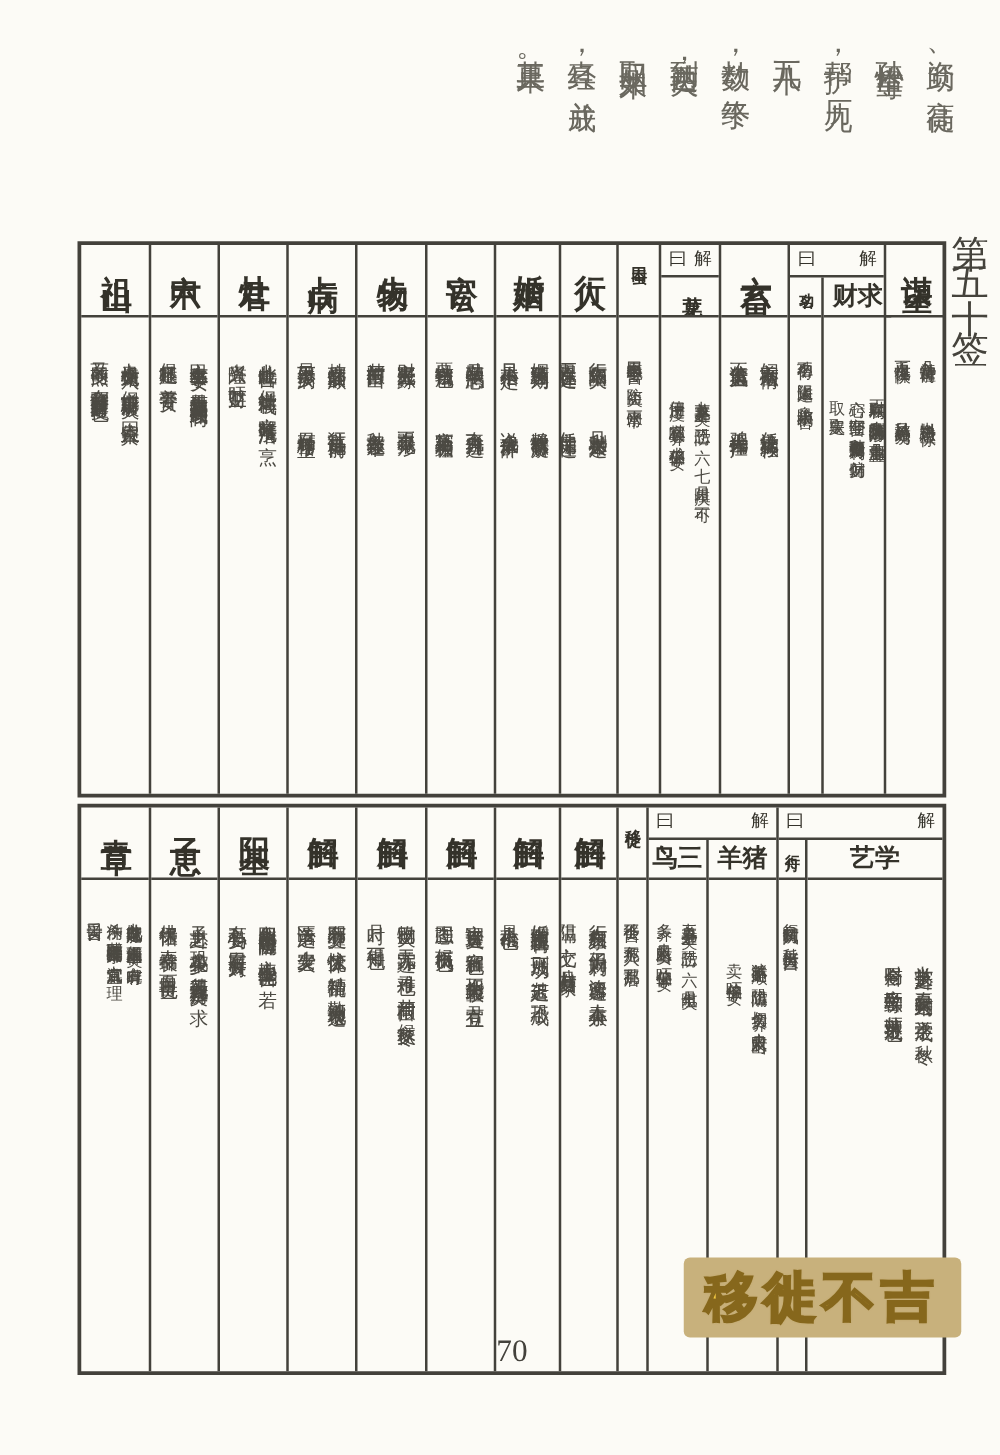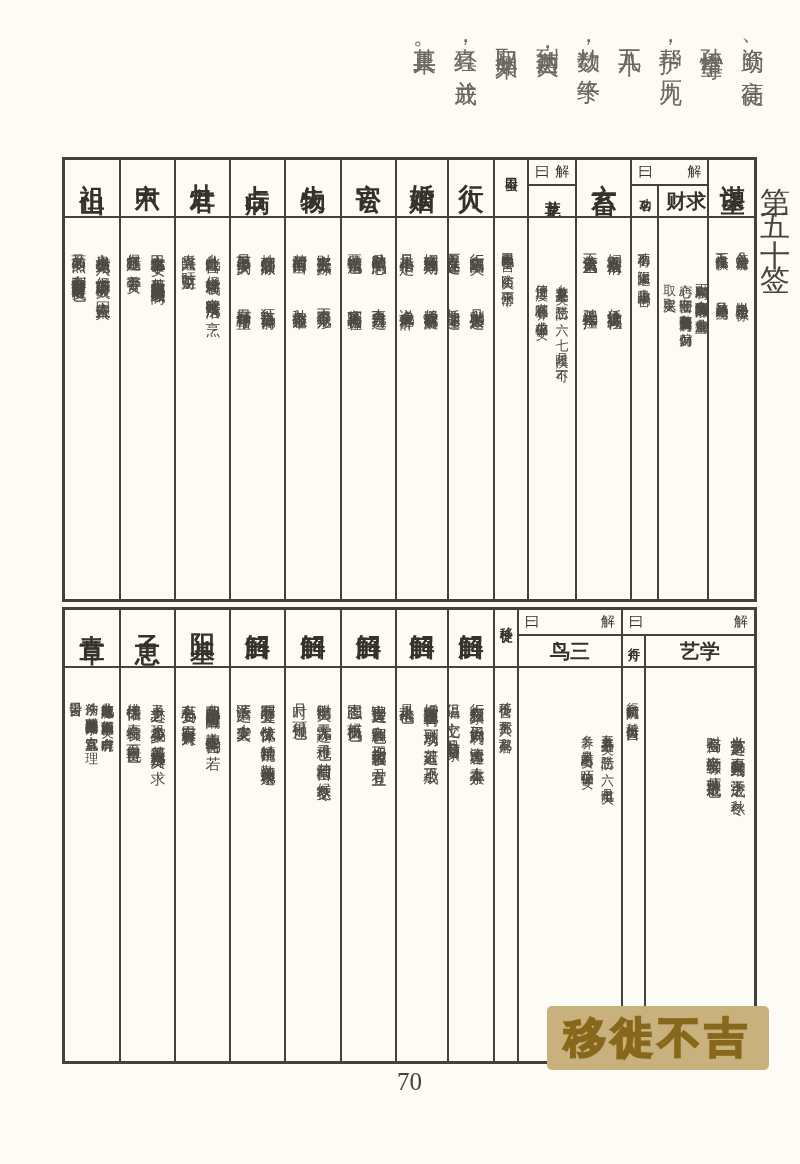--- a/index.html
+++ b/index.html
@@ -26,20 +26,21 @@
   .sign-title{
     position:absolute;top:164px;right:5px;
     writing-mode:vertical-rl;
     font-size:30px;letter-spacing:26px;color:#45433c;
   }
   
   .band{
     position:absolute;left:62px;width:695px;
     border:3px solid var(--line);
     display:flex;
+    margin-top:36px;
   }
   #band1{top:157px;height:445px;}
   #band2{top:607px;height:457px;}
   .col{border-right:2px solid var(--line);display:flex;flex-direction:column;}
   .band .col:last-child{border-right:none;flex:1;}
   .head{height:58px;border-bottom:2px solid var(--line);display:flex;justify-content:center;overflow:hidden;}
   .v-head{
     writing-mode:vertical-rl;font-size:25px;font-weight:bold;
     letter-spacing:5px;color:var(--head-ink);padding-top:4px;
   }
@@ -350,20 +351,27 @@
   <div class="col" style="width:104px">
     <div class="strip">解曰</div>
     <div class="group-body">
       <div class="sub-col" style="width:48px">
         <div class="sub-head rtl">三鸟</div>
         <div class="cell-content sm">
             <div class="vline">卜养三鸟之卦不美　恐防三　六　七月阻失</div>
             <div class="vline">多养　大只及时出卖　吓伯公保平安</div>
           </div>
       </div>
+      <div class="sub-col">
+        <div class="sub-head rtl">猪羊</div>
+        <div class="cell-content sm">
+            <div class="vline">猪羊之卦不顺　恐防阻隔　切勿贪养　中大只及时出</div>
+            <div class="vline">卖　吓伯爷保平安</div>
+          </div>
+      </div>
     </div>
   </div>
 
   <div class="col">
     <div class="strip">解曰</div>
     <div class="group-body">
       <div class="sub-col" style="width:23px">
         <div class="sub-head-v">
             <div class="v-head xs">行舟</div>
           </div>

